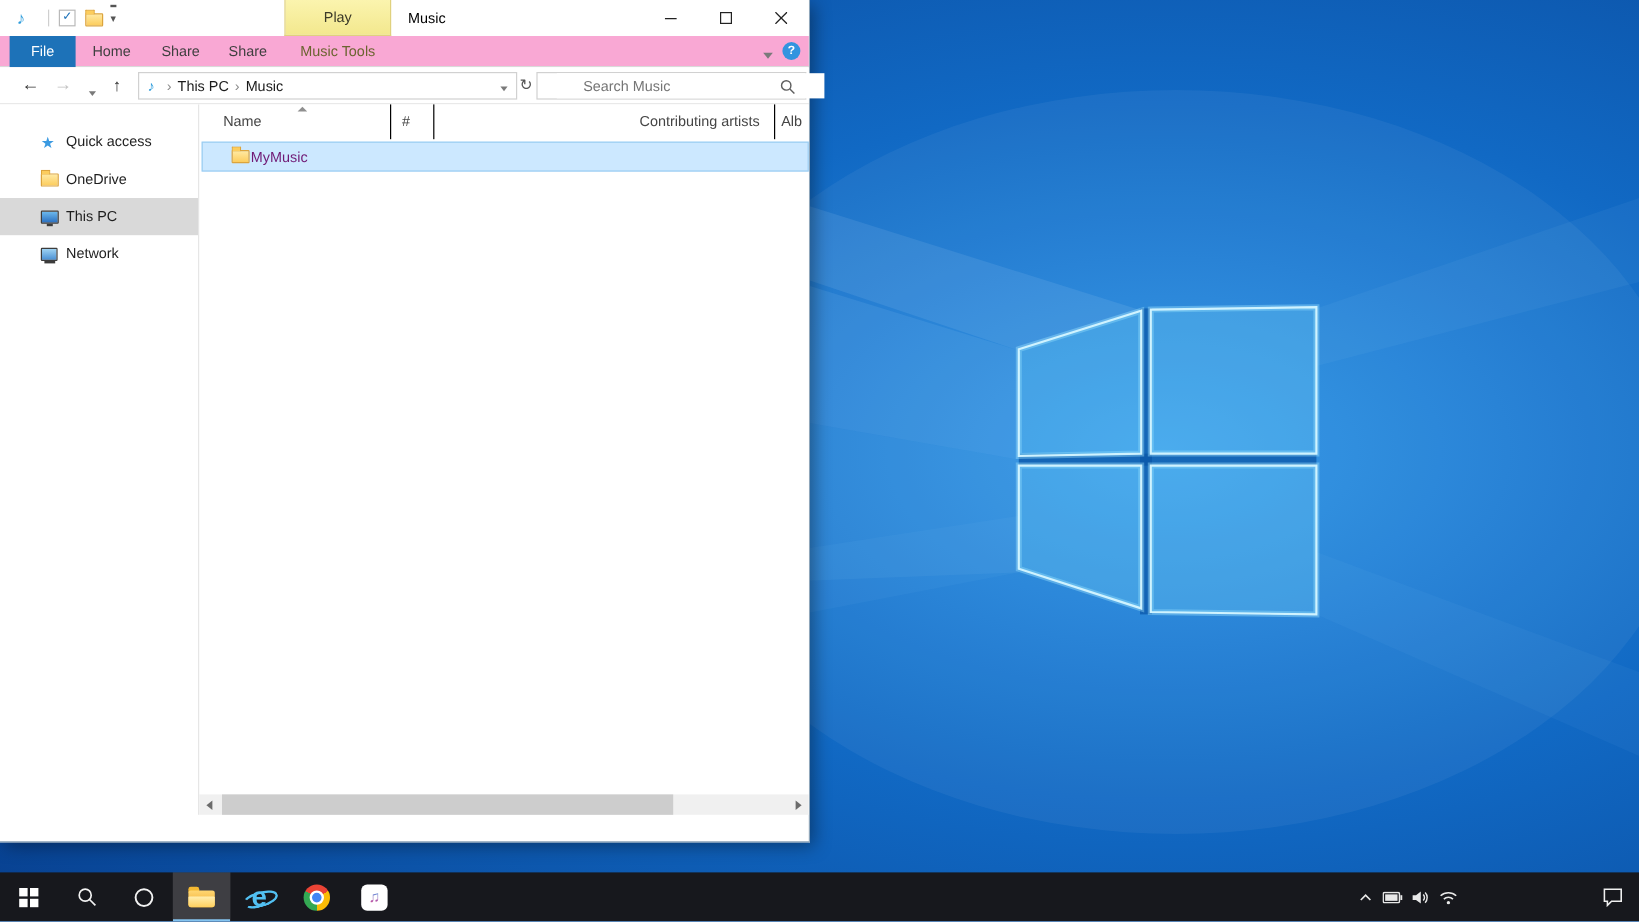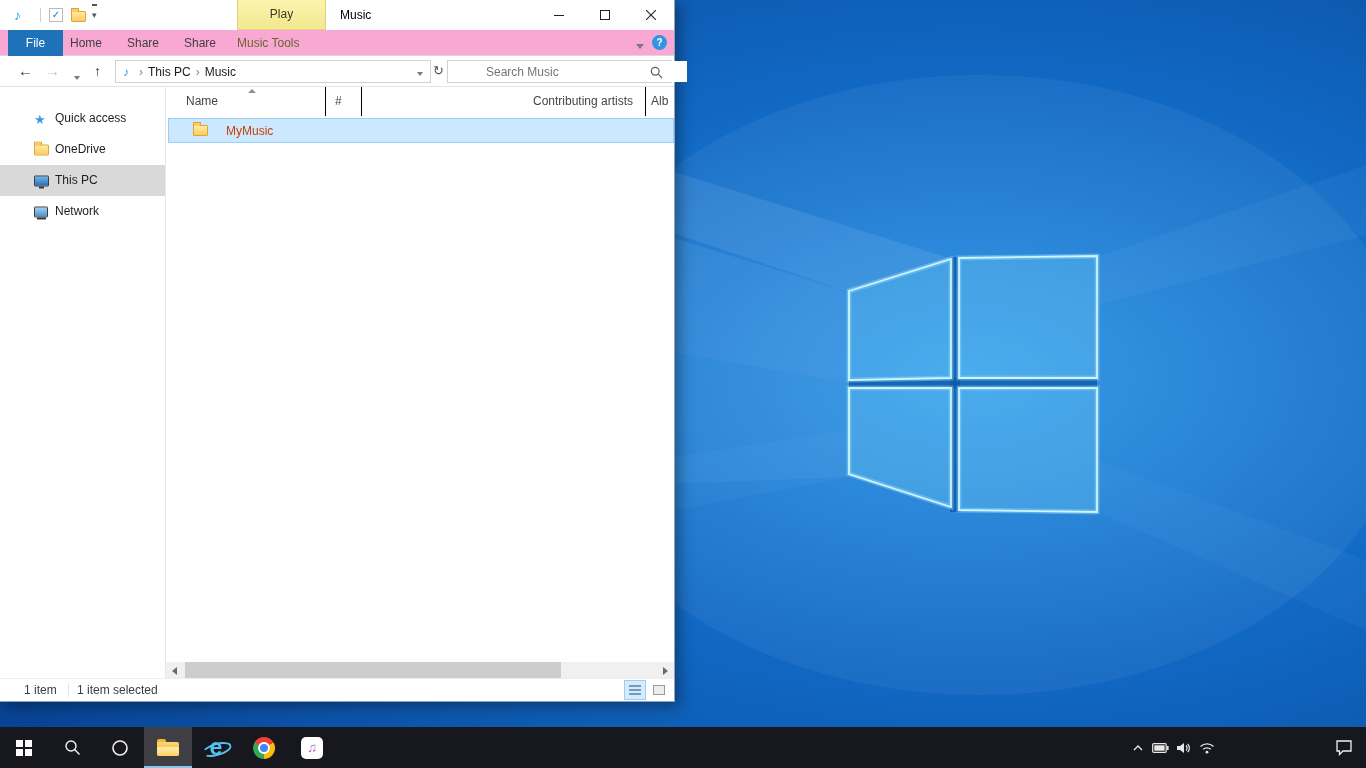--- a/index.html
+++ b/index.html
@@ -24,21 +24,21 @@
     background:linear-gradient(#fbf4ae,#f3e88e);border:1px solid #e0d17e;border-top:none;
     text-align:center;line-height:29px;color:#3c3a28}
   .win-title{position:absolute;left:340px;top:0;line-height:30px;color:#000}
   .win-controls{position:absolute;right:0;top:0;height:30px;display:flex}
   .wc-btn{width:46px;height:30px;display:flex;align-items:center;justify-content:center}
 
   
   .tabrow{position:absolute;left:0;top:30px;width:100%;height:26px;background:#f9a8d4;border-bottom:1px solid #d9d9d9}
   .tab-file{position:absolute;left:8px;top:0;width:55px;height:26px;background:#1d72b8;color:#fff;
     text-align:center;line-height:26px}
-  .tab{position:absolute;top:0;height:26px;line-height:26px;color:#3f3f3f}
+  .tab{position:absolute;top:0;height:26px;line-height:26px;text-align:center;color:#3f3f3f}
   .t-home{left:70px;width:46px}
   .t-share{left:127px;width:47px}
   .t-view{left:184px;width:45px}
   .t-ctx{left:237px;width:89px;color:#6b6430}
   .ribbon-collapse{position:absolute;right:30px;top:8px}
   .help-btn{position:absolute;right:7px;top:5px;width:15px;height:15px;border-radius:50%;
     background:#3394df;color:#fff;font-size:10px;font-weight:bold;text-align:center;line-height:15px}
 
   
   .navbar{position:absolute;left:0;top:56px;width:100%;height:31px;background:#fff;border-bottom:1px solid #e4e4e4}
@@ -84,21 +84,21 @@
   .c-name{left:0;width:160;width:160px;padding-left:20px}
   .c-num{left:160px;width:36px;padding-left:9px}
   .c-title{left:196px;width:164px;padding-left:14px}
   .c-art{left:360px;width:120px;padding-left:7px}
   .c-alb{left:480px;width:29px;padding-left:5px;border-right:none}
   .sort-caret{position:absolute;left:82px;top:2px;width:0;height:0;
     border-left:4px solid transparent;border-right:4px solid transparent;border-bottom:4px solid #8f8f8f}
   .file-row{position:absolute;left:2px;right:0;top:31px;height:25px;display:flex;align-items:center}
   .file-row.selected{background:#cce8ff;border:1px solid #9ccdf2}
   .file-row .icon-folder{margin-left:24px}
-  .row-label{margin-left:18px;color:#c2410c}
+  .row-label{margin-left:1px;color:#701a75}
 
   
   .hscroll{position:absolute;left:0;right:0;bottom:0;height:17px;background:#f0f0f0}
   .hs-btn{position:absolute;top:0;width:17px;height:17px;display:flex;align-items:center;justify-content:center}
   .hs-left{left:0}
   .hs-right{right:0}
   .hs-thumb{position:absolute;left:19px;top:0;width:376px;height:17px;background:#cdcdcd}
   .tri-left{width:0;height:0;border-top:4px solid transparent;border-bottom:4px solid transparent;border-right:5px solid #6b6b6b}
   .tri-right{width:0;height:0;border-top:4px solid transparent;border-bottom:4px solid transparent;border-left:5px solid #6b6b6b}
   .tri-down{display:inline-block;width:0;height:0;border-left:4px solid transparent;border-right:4px solid transparent;border-top:5px solid #7a7a7a}
@@ -284,33 +284,20 @@
               <span class="tri-left"></span>
             </div>
           <div class="hs-thumb"></div>
           <div class="hs-btn hs-right">
               <span class="tri-right"></span>
             </div>
         </div>
       </div>
     </div>
 
-    <div class="statusbar">
-      <span class="st-count">1 item</span>
-      <span class="st-div"></span>
-      <span class="st-sel">1 item selected</span>
-      <div class="viewbtns">
-        <div class="viewbtn active">
-            <span class="vb-lines"></span>
-          </div>
-        <div class="viewbtn">
-            <span class="vb-thumb"></span>
-          </div>
-      </div>
-    </div>
   </div>
 
   <div class="taskbar">
     <div class="tb-btn">
       <span class="win-start">
           <span></span>
           <span></span>
           <span></span>
           <span></span>
         </span>

